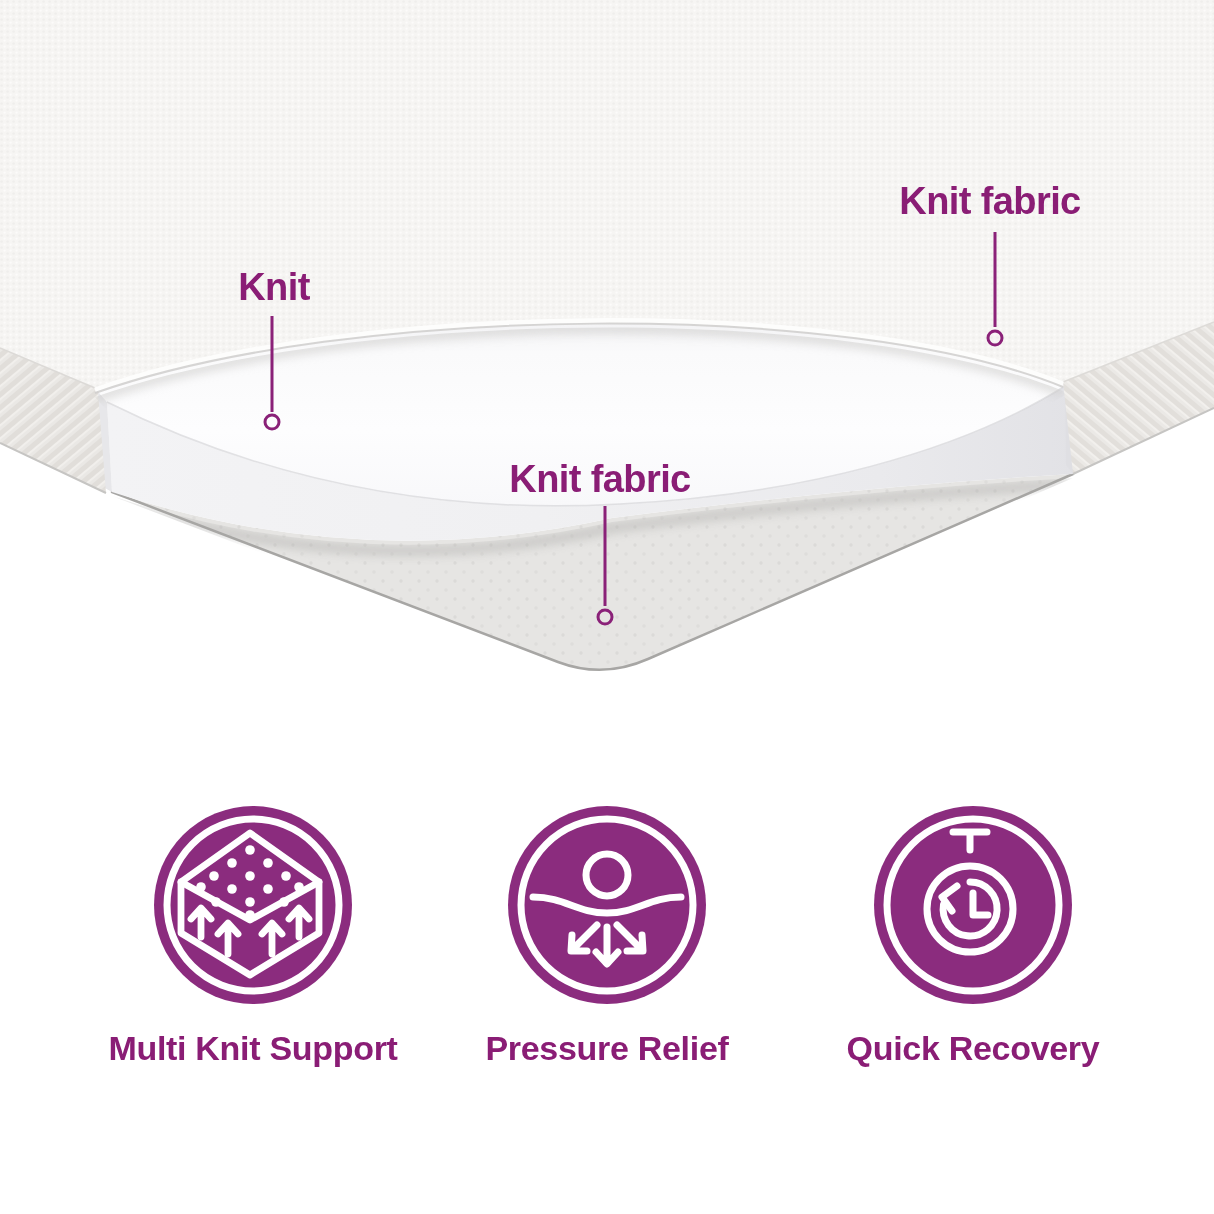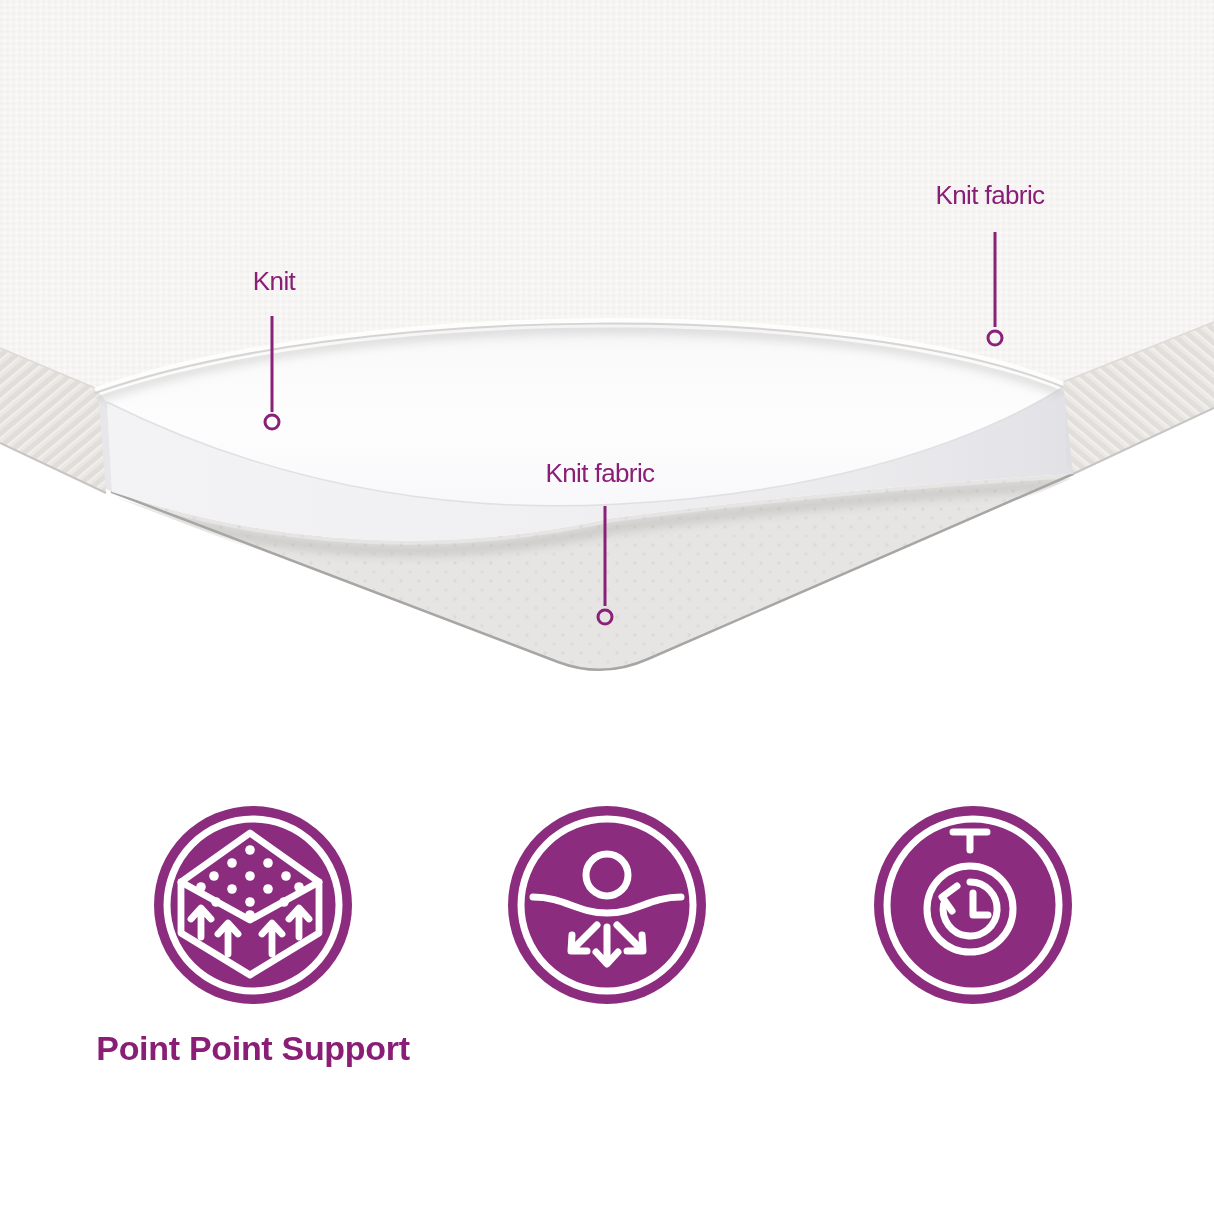--- a/index.html
+++ b/index.html
@@ -5,21 +5,21 @@
   html,body { margin:0; padding:0; background:#ffffff; }
   .stage {
     position:relative; width:1214px; height:1214px; background:#ffffff;
     font-family:"Liberation Sans", sans-serif; overflow:hidden;
   }
   .mattress-svg { position:absolute; left:0; top:0; }
 
   
   .callout-label {
     position:absolute; transform:translateX(-50%);
-    color:#8A1D75; font-size:26px; font-weight:400; letter-spacing:-0.6px;
+    color:#8A1D75; font-size:38px; font-weight:700; letter-spacing:-0.6px;
     white-space:nowrap; line-height:1;
   }
   .leader-line {
     position:absolute; width:3px; background:#8A2178; transform:translateX(-50%);
   }
   .leader-dot {
     position:absolute; width:17px; height:17px; box-sizing:border-box;
     border:3.5px solid #8A2178; border-radius:50%; background:transparent;
     transform:translate(-50%,-50%);
   }
@@ -149,44 +149,46 @@
         <circle cx="48" cy="82" r="4.8"></circle>
           <circle cx="79" cy="84" r="4.8"></circle>
           <circle cx="115" cy="84" r="4.8"></circle>
           <circle cx="146" cy="82" r="4.8"></circle>
         <circle cx="63" cy="97" r="4.8"></circle>
           <circle cx="97" cy="97" r="4.8"></circle>
           <circle cx="131" cy="97" r="4.8"></circle>
         <circle cx="97" cy="110" r="4.8"></circle>
       </g>
     </svg>
-    <div class="feature-label">Point Point Support</div>
+    <div class="feature-label">Multi Knit Support</div>
   </div>
 
   <div class="feature" style="left:437px;">
     <svg width="200" height="200" viewBox="0 0 200 200">
       <circle cx="100" cy="100" r="99" fill="#8B2C7E"></circle>
       <circle cx="100" cy="100" r="86" fill="none" stroke="#ffffff" stroke-width="7"></circle>
       <g fill="none" stroke="#ffffff" stroke-width="7" stroke-linecap="round" stroke-linejoin="round">
         <circle cx="100" cy="70" r="21"></circle>
         <path d="M26 92 C58 92 70 108 100 108 C130 108 142 92 174 92"></path>
         <path d="M100 122 L100 158 M89 147 L100 159 L111 147"></path>
         <path d="M90 120 L65 145 M80 146 L64 146 L65 130"></path>
         <path d="M110 120 L135 145 M120 146 L136 146 L135 130"></path>
       </g>
     </svg>
+    <div class="feature-label">Pressure Relief</div>
   </div>
 
   <div class="feature" style="left:803px;">
     <svg width="200" height="200" viewBox="0 0 200 200">
       <circle cx="100" cy="100" r="99" fill="#8B2C7E"></circle>
       <circle cx="100" cy="100" r="86" fill="none" stroke="#ffffff" stroke-width="7"></circle>
       <g fill="none" stroke="#ffffff" stroke-width="7" stroke-linecap="round" stroke-linejoin="round">
         <path d="M80 27 L114 27 M97 30 L97 45"></path>
         <circle cx="97" cy="104" r="43"></circle>
         <path d="M97 77 A27 27 0 1 1 70.5 99.5"></path>
         <path d="M84 81 L69 92 L79 106"></path>
         <path d="M100 88 L100 110 L115 110"></path>
       </g>
     </svg>
+    <div class="feature-label">Quick Recovery</div>
   </div>
 
 </div>
 
 </body></html>

